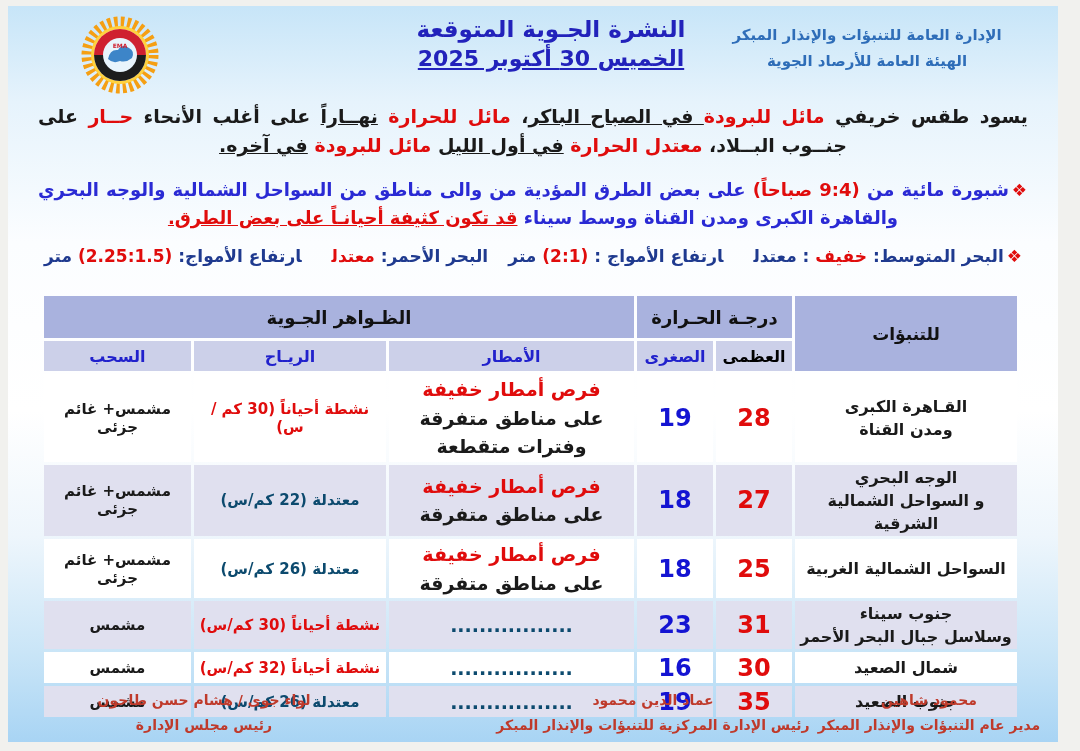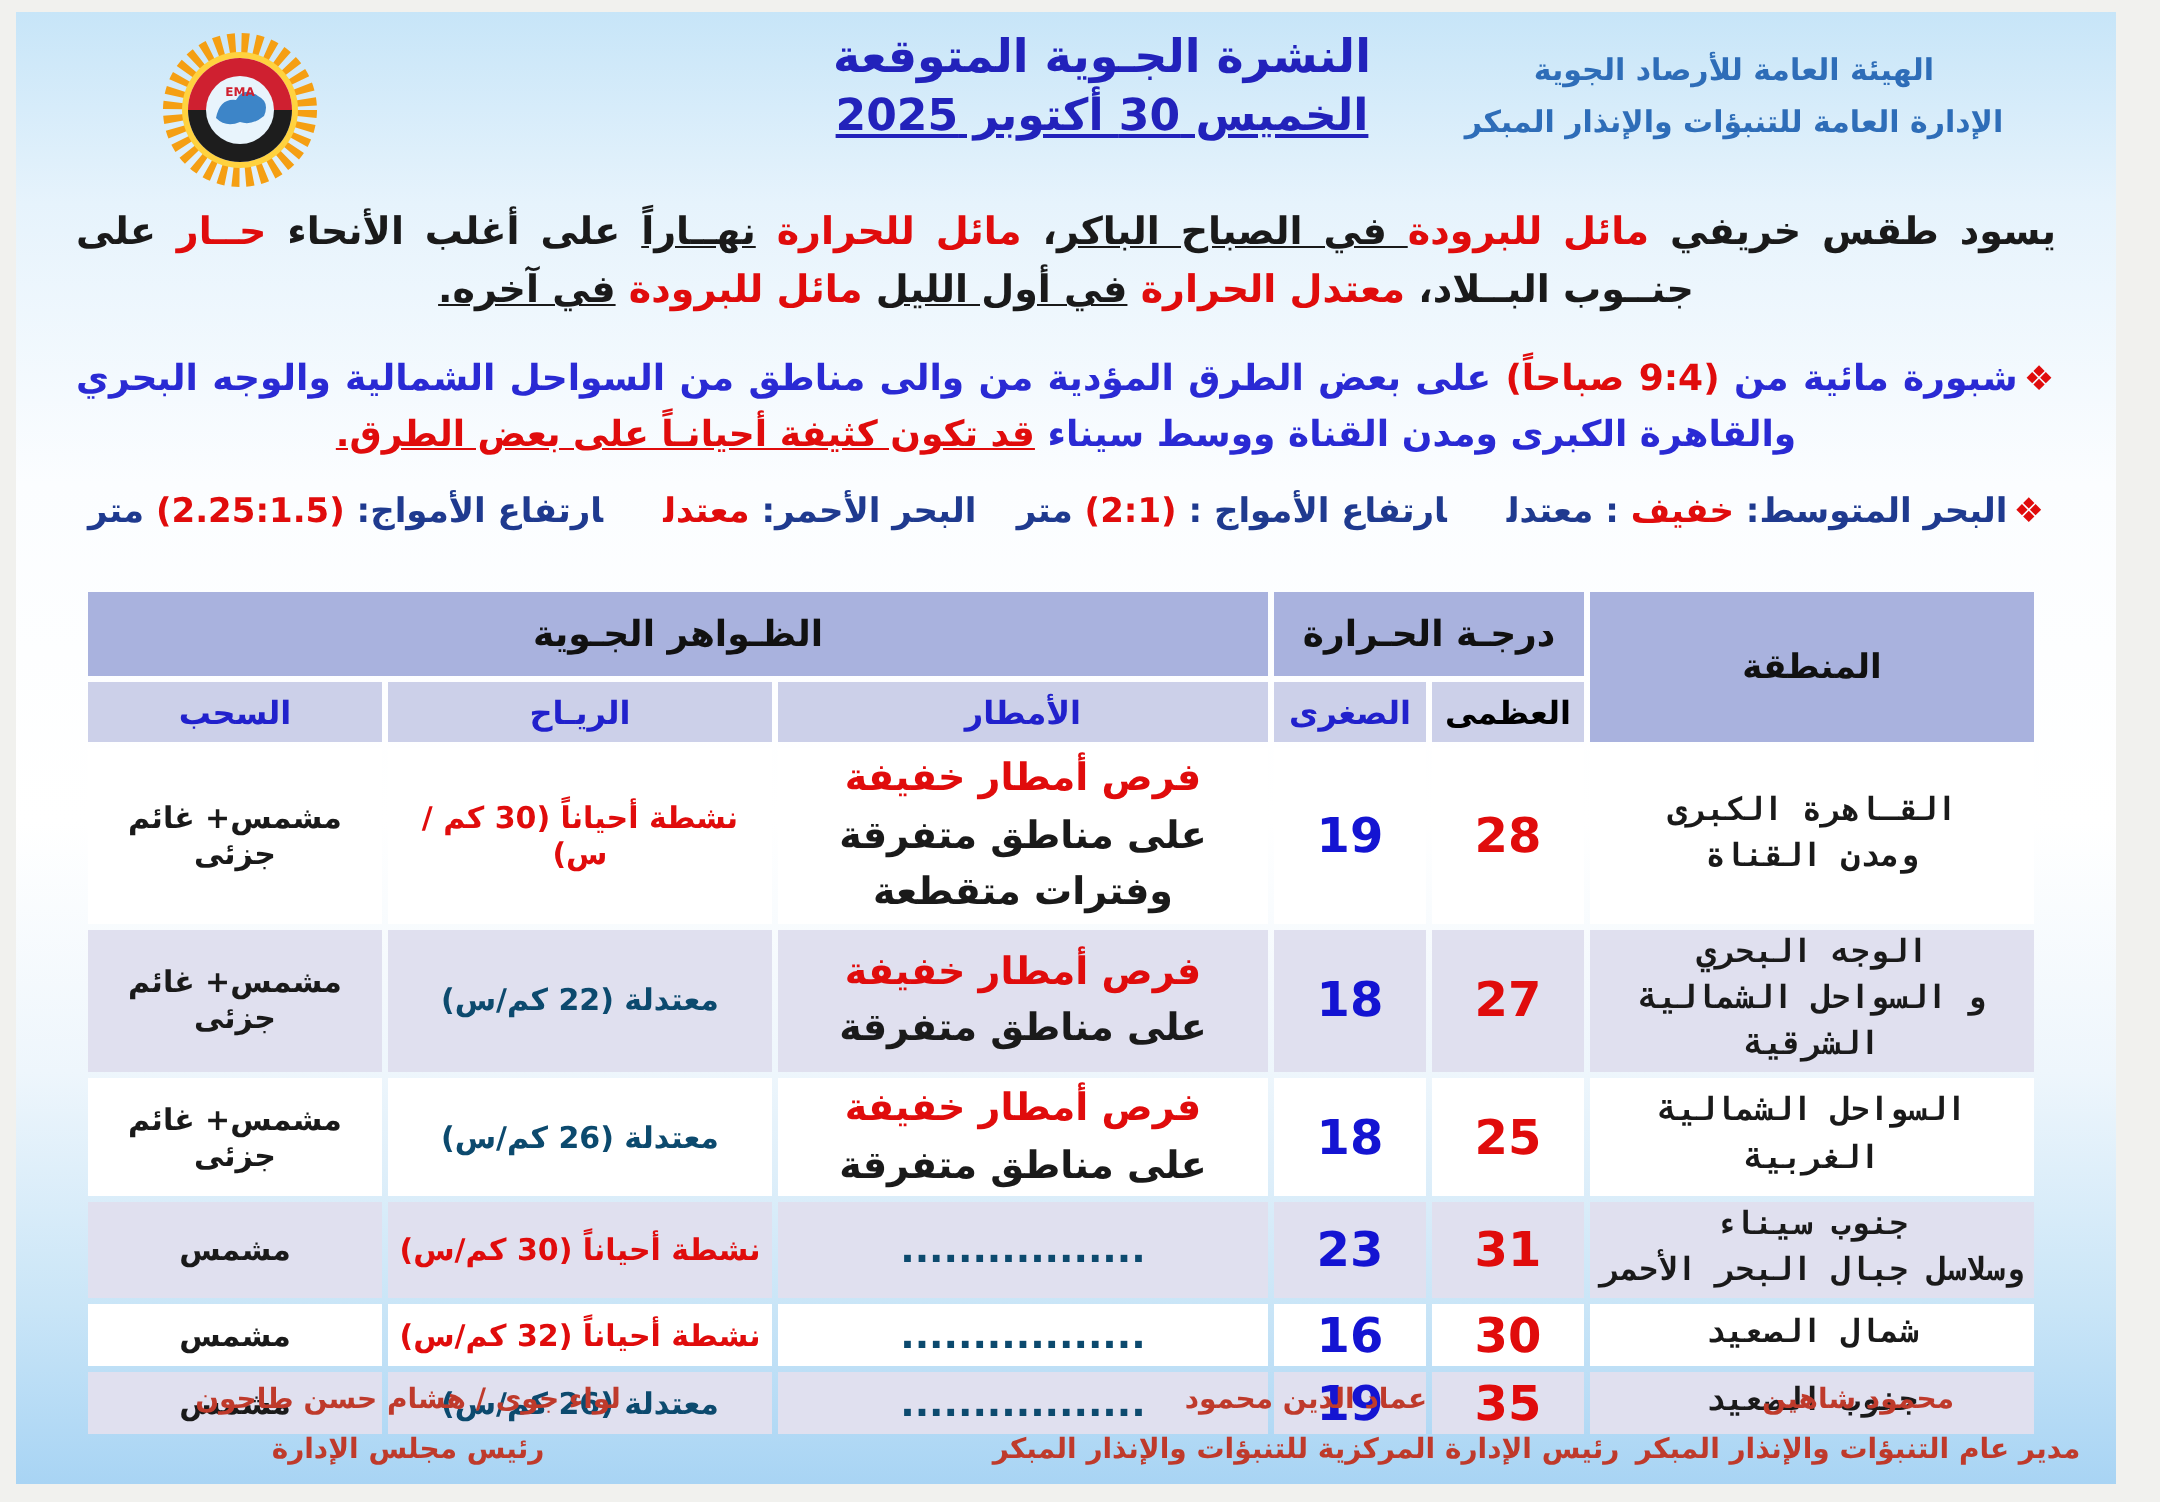--- a/index.html
+++ b/index.html
@@ -32,21 +32,21 @@
   
   .table-wrap{position:absolute;top:287px;left:50px;width:962px;}
   table{border-collapse:separate;border-spacing:3px;width:100%;table-layout:fixed;}
   th,td{font-weight:bold;text-align:center;vertical-align:middle;padding:1px 3px;}
   th.group{background:#a9b2de;color:#111;font-size:18px;height:40px;}
   th.region-h{background:#a9b2de;color:#111;font-size:17px;}
   th.sub{background:#ccd0e9;font-size:16px;height:28px;color:#2121cc;}
   th.sub.max-h{color:#000000;}
   tbody td{background:#fff;font-size:15px;color:#1a1a1a;}
   tbody tr:nth-child(even) td{background:#e0e0ef;}
-  td.region{font-size:16px;line-height:1.45;font-family:Liberation Mono, monospace;}
+  td.region{font-size:16px;line-height:1.45;}
   td.temp{font-size:24px;}
   td.max{color:#e00c0c;}
   td.min{color:#1414d2;}
   td.rain div{line-height:1.5;font-size:19px;}
   [data-tone="red"]{color:#e00c0c;}
   [data-tone="dark"]{color:#0c4a6e;}
   tr.h-lg td{height:56px;}
   tr.h-md td{height:46px;}
   tr.h-sm td{height:29px;}
   
@@ -73,22 +73,22 @@
       <text y="-7" text-anchor="middle" font-size="6" fill="#cf2030" font-weight="bold">EMA</text>
     </g>
   </svg>
 
   <div class="title-block">
     <div class="t1">النشرة الجـوية المتوقعة</div>
     <div class="t2">الخميس 30 أكتوبر 2025</div>
   </div>
 
   <div class="org-block">
+    <div>الإدارة العامة للتنبؤات والإنذار المبكر</div>
     <div>الهيئة العامة للأرصاد الجوية</div>
-    <div>الإدارة العامة للتنبؤات والإنذار المبكر</div>
   </div>
 
   <div class="para p1"><span class="blk">يسود طقس خريفي </span><span class="red">مائل للبرودة</span><span class="blk u"> في الصباح الباكر</span><span class="blk">، </span><span class="red">مائل للحرارة </span><span class="blk u">نهــاراً</span><span class="blk"> على أغلب الأنحاء </span><span class="red">حــار</span><span class="blk"> على جنــوب البــلاد، </span><span class="red">معتدل الحرارة </span><span class="blk u">في أول الليل</span><span class="blk"> </span><span class="red">مائل للبرودة </span><span class="blk u">في آخره.</span></div>
 
   <div class="para p2"><span class="bullet">❖</span><span class="blu">شبورة مائية من </span><span class="red">(9:4 صباحاً)</span><span class="blu"> على بعض الطرق المؤدية من والى مناطق من السواحل الشمالية والوجه البحري والقاهرة الكبرى ومدن القناة ووسط سيناء </span><span class="red u">قد تكون كثيفة أحيانـاً على بعض الطرق.</span></div>
 
   <div class="sea">
     <div><span class="bullet">❖</span><span class="navy">البحر المتوسط: </span><span class="red">خفيف</span><span class="navy"> : </span><span class="navy">معتدل</span><span class="waves navy">ارتفاع الأمواج : </span><span class="red">(2:1)</span><span class="navy"> متر</span></div>
     <div><span class="navy">البحر الأحمر: </span><span class="red">معتدل</span><span class="waves navy">ارتفاع الأمواج: </span><span class="red">(2.25:1.5)</span><span class="navy"> متر</span></div>
   </div>
@@ -98,21 +98,21 @@
       <colgroup>
         <col style="width:222px">
           <col style="width:76px">
           <col style="width:76px">
         <col style="width:245px">
           <col style="width:192px">
           <col style="width:147px">
       </colgroup>
       <thead>
         <tr>
-          <th class="region-h" rowspan="2">المنطقة</th>
+          <th class="region-h" rowspan="2">للتنبؤات</th>
           <th class="group" colspan="2">درجـة الحـرارة</th>
           <th class="group" colspan="3">الظـواهر الجـوية</th>
         </tr>
         <tr>
           <th class="sub max-h">العظمى</th>
           <th class="sub">الصغرى</th>
           <th class="sub">الأمطار</th>
           <th class="sub">الريـاح</th>
           <th class="sub">السحب</th>
         </tr>

